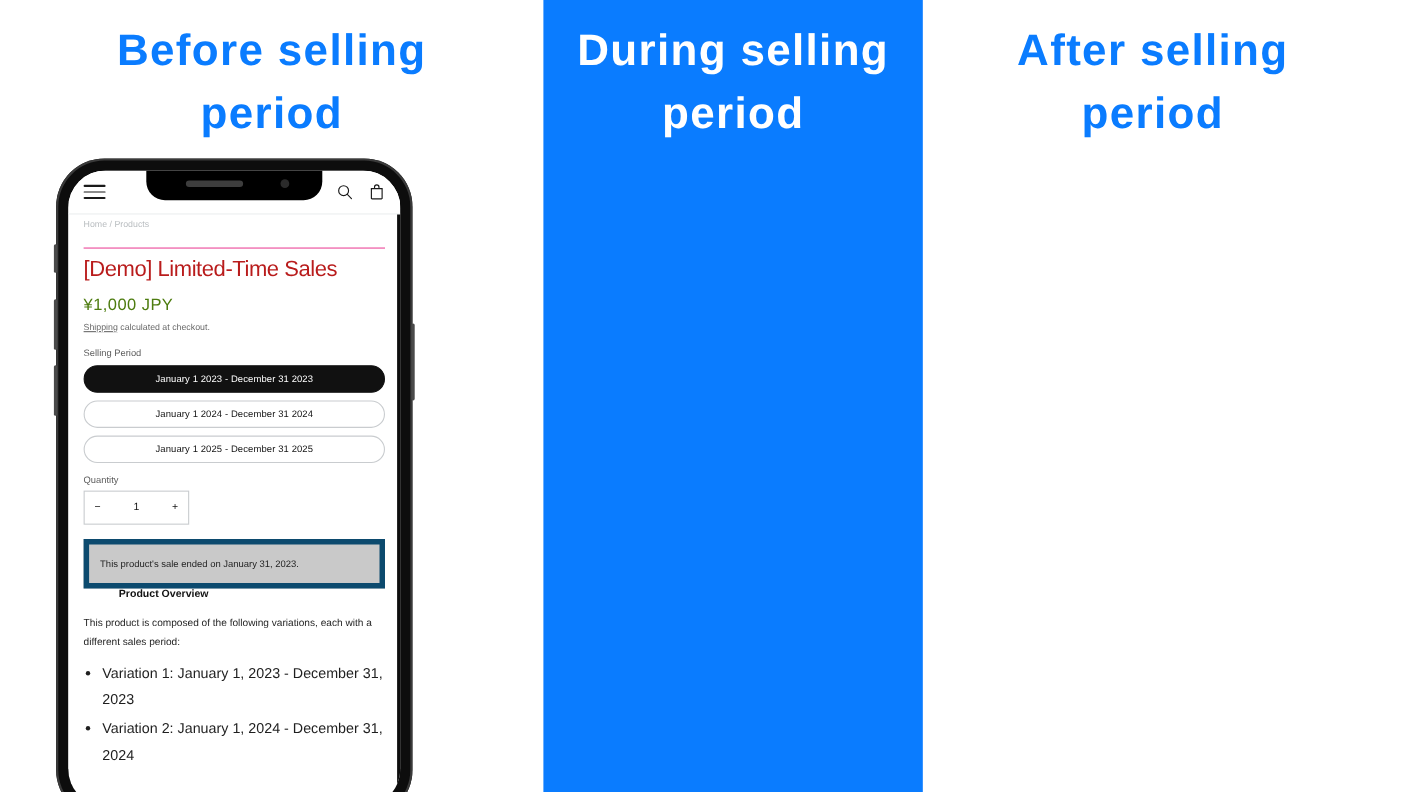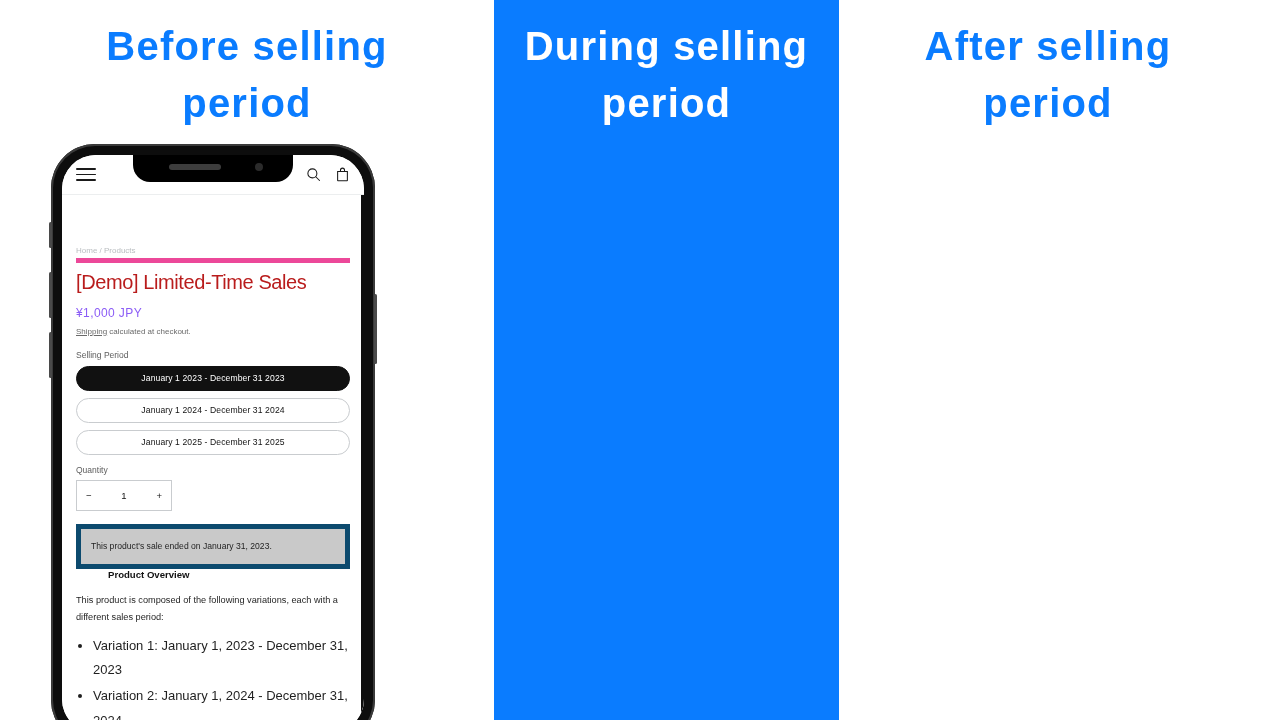--- a/index.html
+++ b/index.html
@@ -84,29 +84,29 @@
     position: absolute; left: 50%; transform: translateX(-50%);
     display: flex; align-items: center; gap: 4px;
     font-size: 17px; font-weight: 700; color: #1a1a1a; letter-spacing: -.3px;
   }
   .brand .dot { width: 13px; height: 13px; border-radius: 50%; background: #44d7a0; }
   .hdr-right { margin-left: auto; display: flex; align-items: center; gap: 14px; }
   .icon-svg { display: block; }
 
   .content { padding: 0 14px; background: #fff; }
   .breadcrumb {
-    font-size: 8px; color: #b9bdc0; padding-top: 4px; padding-bottom: 3px;
-    border-bottom: 5px solid #ec4899; margin-bottom: 8px;
-    white-space: nowrap; overflow: hidden; margin-top: 47px;
+    font-size: 8px; color: #b9bdc0; padding-top: 4px; padding-bottom: 17px;
+    border-bottom: 1px solid #ec4899; margin-bottom: 8px;
+    white-space: nowrap; overflow: hidden;
   }
   .prod-title {
     font-size: 20px; line-height: 1.18; font-weight: 400; color: #b91c1c;
     letter-spacing: -.4px; margin-bottom: 11px;
   }
-  .price { font-size: 12px; color: #8b5cf6; letter-spacing: .4px; margin-bottom: 7px; }
+  .price { font-size: 15px; color: #4d7c0f; letter-spacing: .4px; margin-bottom: 7px; }
   .ship { font-size: 8px; color: #6a6a6a; margin-bottom: 14px; }
   .ship u { text-decoration-thickness: 1px; text-underline-offset: 1px; }
 
   .field-label { font-size: 8.5px; color: #5d5d5d; margin-bottom: 6px; }
 
   .opt {
     height: 25px; border-radius: 13px;
     border: 1px solid #c9cccf; background: #fff;
     display: flex; align-items: center; justify-content: center;
     font-size: 8.6px; color: #121212; letter-spacing: .1px;

